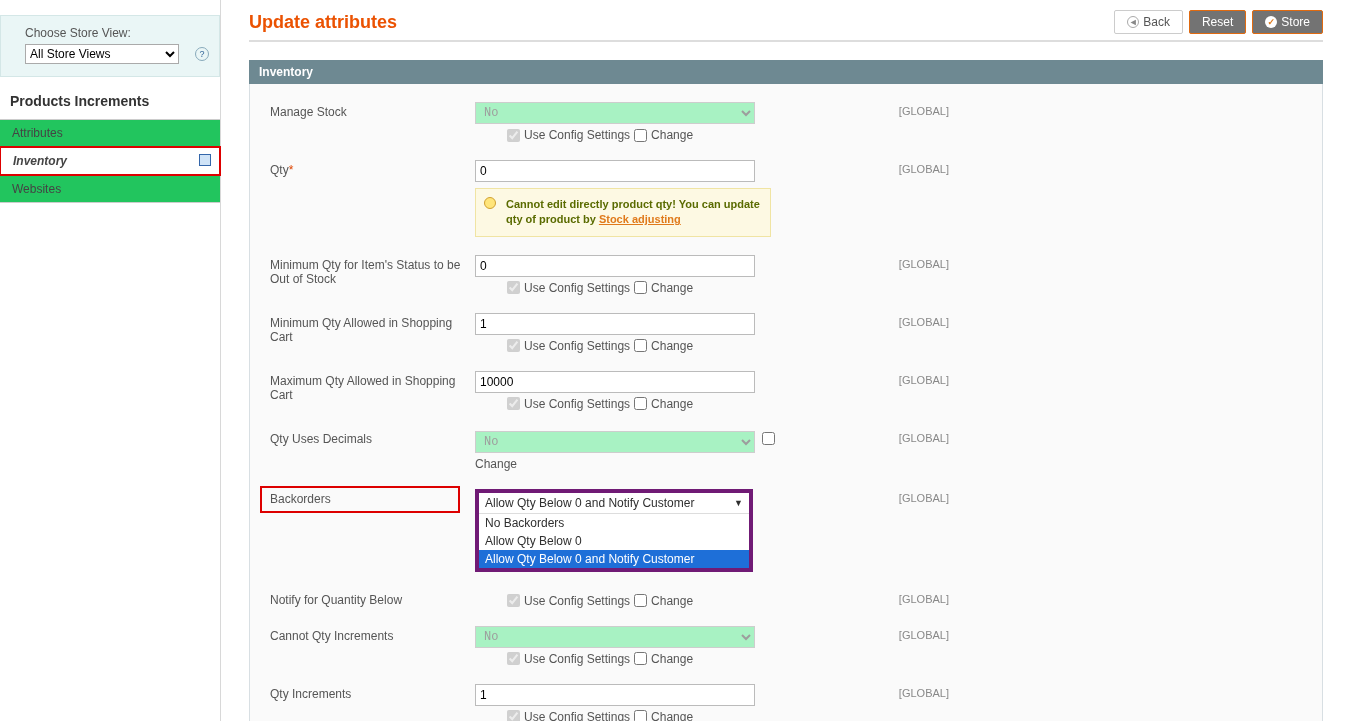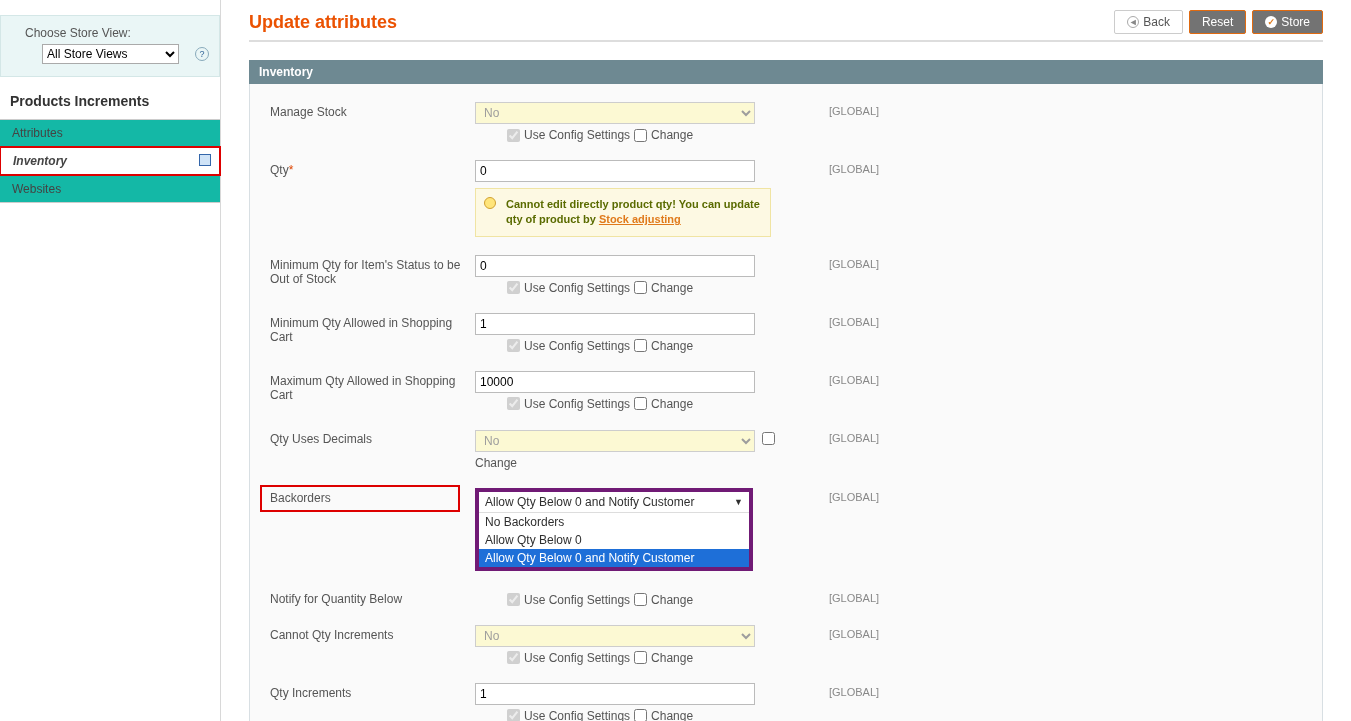--- a/index.html
+++ b/index.html
@@ -17,40 +17,40 @@
     flex-shrink: 0;
   }
   .store-block {
     background: #eaf6f6;
     border: 1px solid #d4e7e7;
     padding: 10px 10px 12px 24px;
     margin: 0 0 10px 0;
   }
   .store-block label { color: #555; display: block; margin-bottom: 4px; }
   .store-select {
-    display: flex; align-items: center; gap: 16px; margin-left: 17px;
+    display: flex; align-items: center; gap: 16px;
   }
   .store-select select {
     flex: 1; font-size: 12px; height: 20px;
     border: 1px solid #aaa; background: #fff;
   }
   .help-ic {
     width: 14px; height: 14px; border-radius: 50%;
     border: 1px solid #8ab; display: inline-flex;
     align-items: center; justify-content: center;
     font-size: 9px; color: #369; cursor: pointer;
   }
   .side-heading {
     font-weight: bold; font-size: 14px; color: #333;
     padding: 6px 10px 10px 10px;
   }
   .side-tabs { border-top: 1px solid #ccc; }
   .side-tab {
     padding: 6px 12px; border-bottom: 1px solid #ccc;
-    background: #14b8a6; cursor: pointer; color: #444;
+    background: #22c55e; cursor: pointer; color: #444;
     position: relative;
   }
   .side-tab.active {
     background: #fff; font-weight: bold; font-style: italic;
   }
   .side-tab.highlight {
     border: 2px solid #d00; margin: -1px -1px 0 -1px;
   }
   .tab-save-ic {
     position: absolute; right: 8px; top: 6px;
@@ -93,27 +93,27 @@
     display: flex; align-items: flex-start; margin-bottom: 18px;
     position: relative;
   }
   .label-col { width: 205px; padding-top: 3px; color: #555; }
   .label-hl {
     border: 2px solid #d00; padding: 4px 8px 5px 8px;
     margin: -6px 0 -6px -10px; display: inline-block;
     min-width: 200px;
   }
   .field-col { width: 340px; position: relative; }
-  .scope-col { width: 120px; color: #888; padding-top: 3px; font-size: 11px; margin-left: 14px;}
+  .scope-col { width: 120px; color: #888; padding-top: 3px; font-size: 11px; margin-left: 14px; text-align: right;}
   input[type=text], select.sel {
     width: 280px; height: 22px; font-size: 12px;
     padding: 0 4px; border: 1px solid #bbb; background: #fff;
   }
   select.sel { width: 280px; }
-  select.sel[disabled], input[disabled] { background: #fef9c3; color: #777; }
+  select.sel[disabled], input[disabled] { background: #86efac; color: #777; font-family: Liberation Mono, monospace; }
   .cfg-line { margin-top: 4px; color: #555; font-size: 12px; display:flex; align-items:center; gap:4px;margin-left:32px;}
   .cfg-line input[type=checkbox] { margin: 0; }
   .req-mark { color: #d40; }
   .notice {
     background: #fdf9e3; border: 1px solid #f0e4a3;
     padding: 8px 10px 8px 30px; margin-top: 6px;
     color: #5a6b00; font-weight: bold; position: relative;
     width: 296px; font-size: 11px; line-height: 1.4;
   }
   .notice .bulb {

